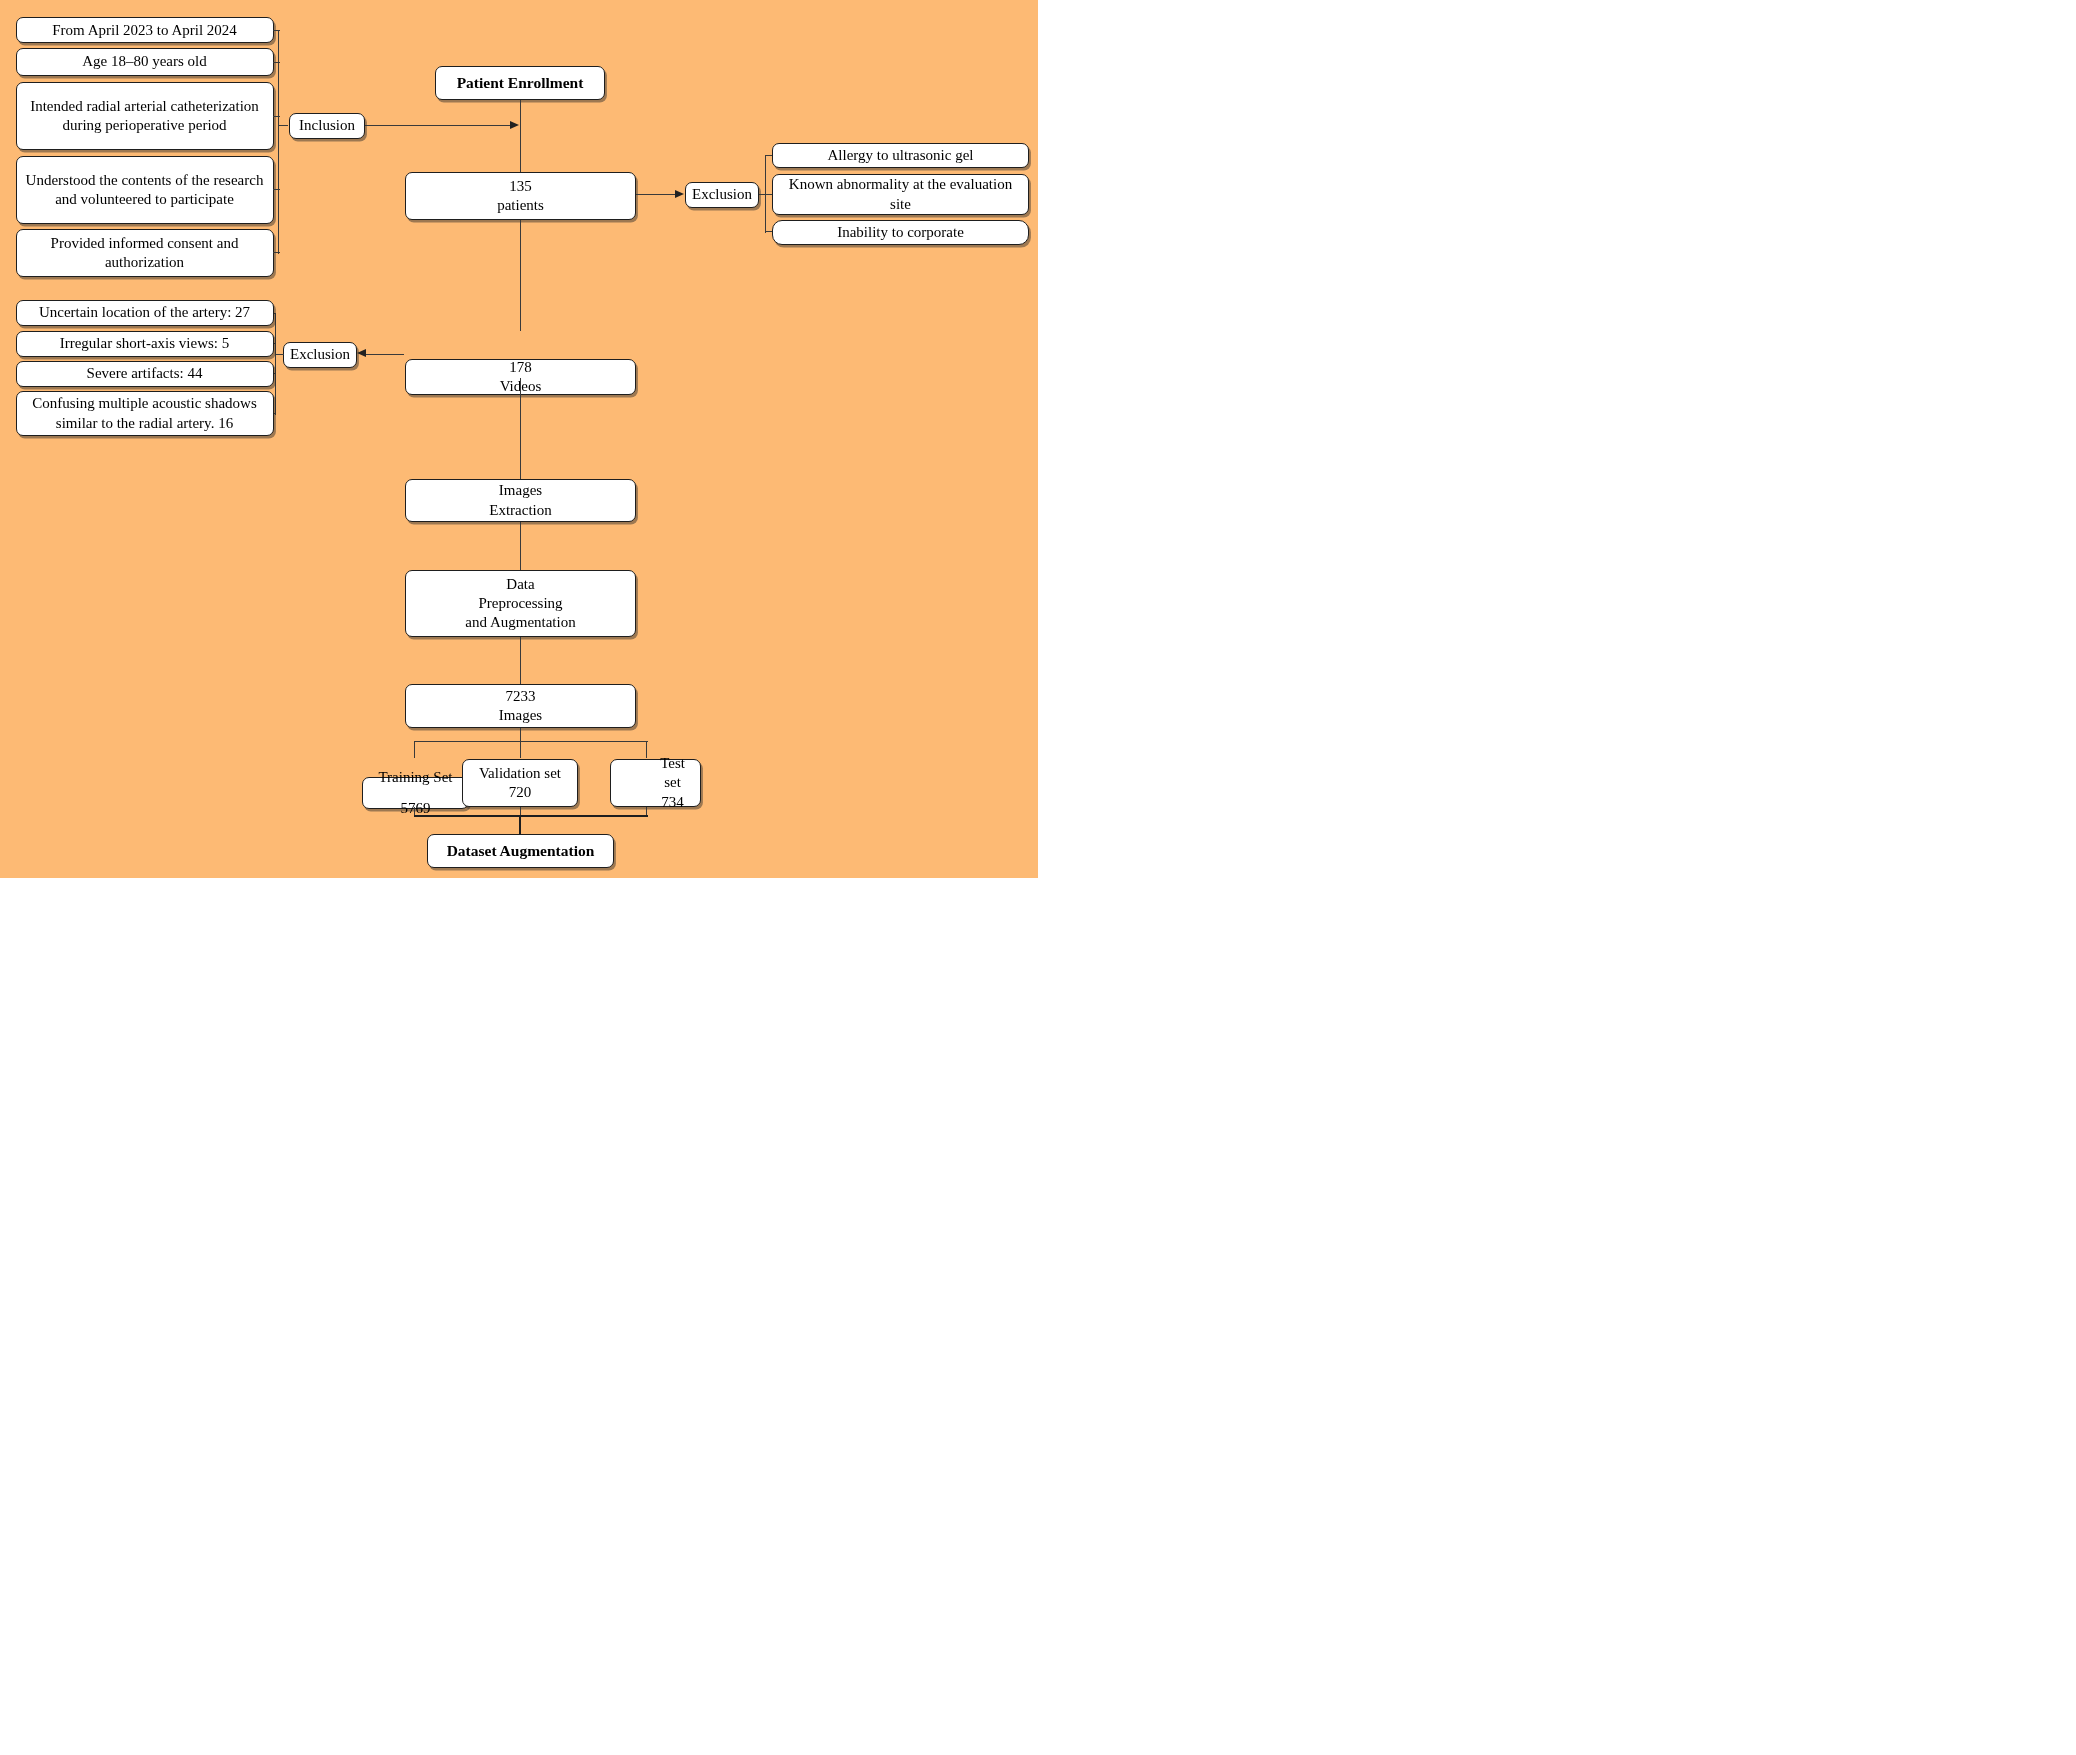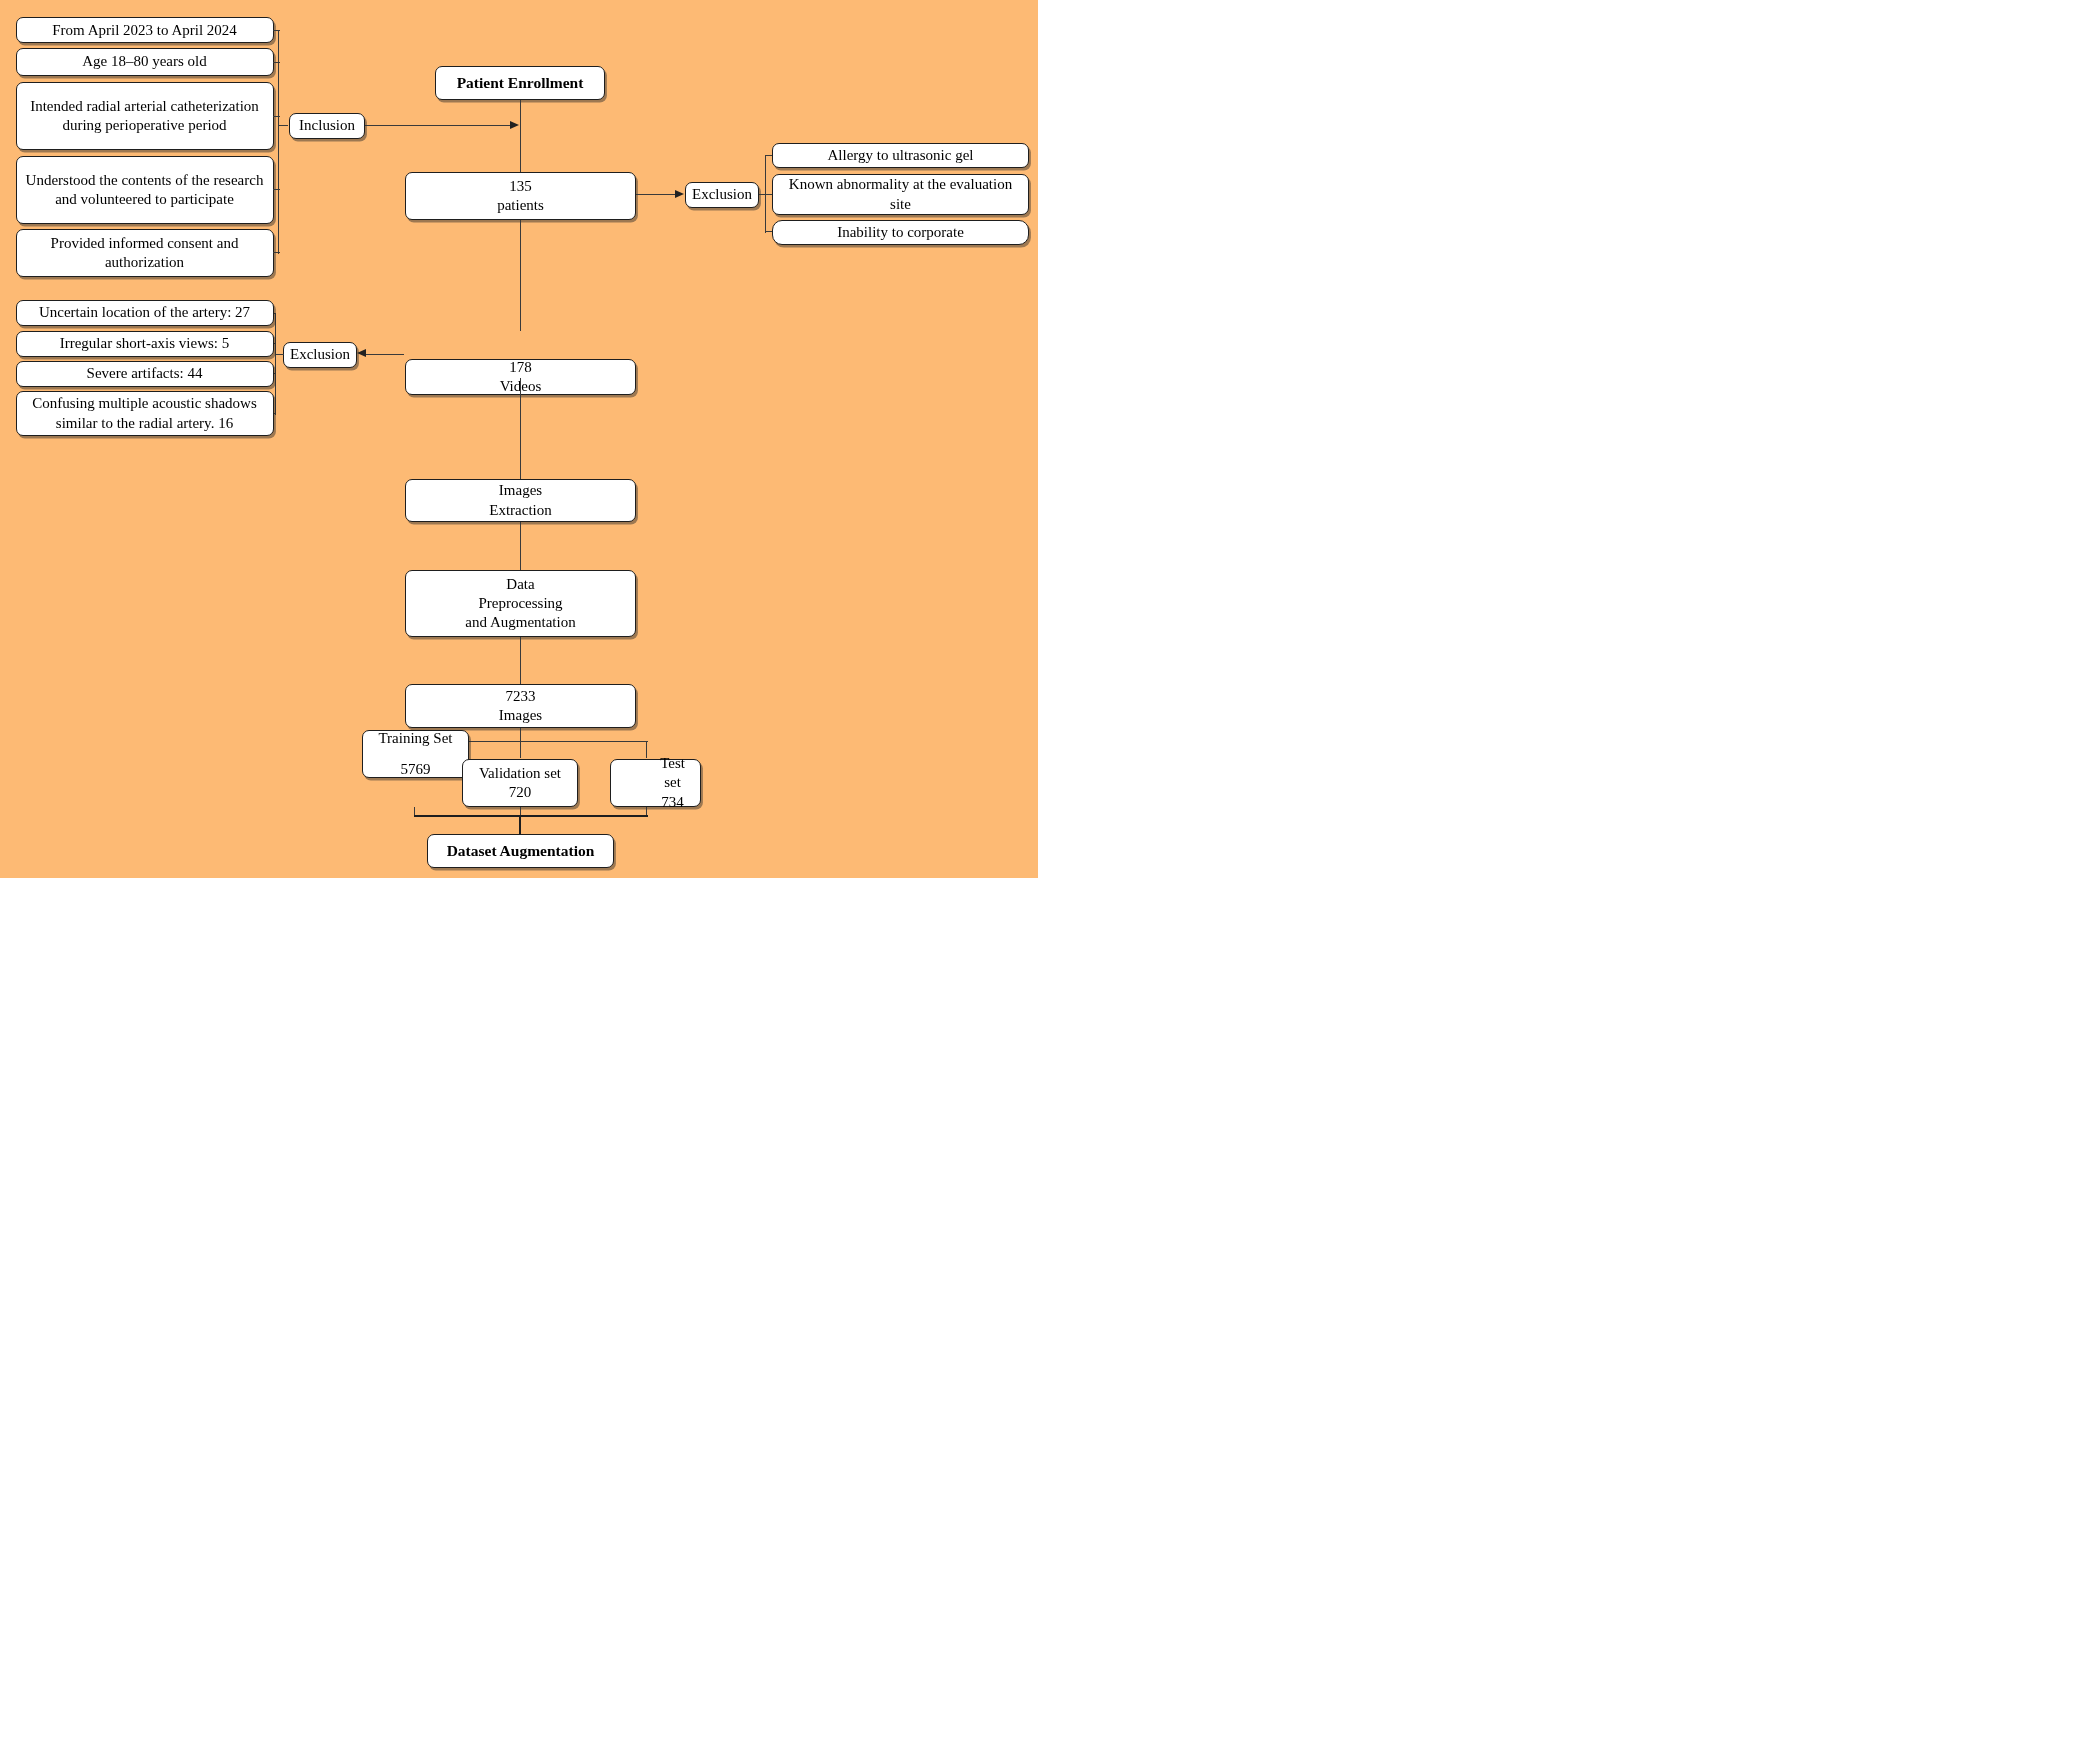--- a/index.html
+++ b/index.html
@@ -159,21 +159,21 @@
   <div class="box" style="left:405px;top:684px;width:231px;height:44px;">
     <div class="ln">7233</div>
     <div class="ln">Images</div>
   </div>
 
   <div class="vline" style="left:520px;top:728px;height:30px;"></div>
   <div class="hline" style="left:414px;top:741px;width:234px;"></div>
   <div class="vline" style="left:414px;top:741px;height:17.4px;"></div>
   <div class="vline" style="left:646px;top:741px;height:17.4px;"></div>
 
-  <div class="box" style="left:362px;top:730px;width:107px;height:48px;gap:12px;">
+  <div class="box" style="left:362px;top:777px;width:107px;height:32px;gap:12px;">
     <div class="ln">Training Set</div>
     <div class="ln">5769</div>
   </div>
   <div class="box" style="left:462px;top:759px;width:116px;height:48px;">
     <div class="ln">Validation set</div>
     <div class="ln">720</div>
   </div>
   <div class="box" style="left:610px;top:759px;width:91px;height:48px;padding-left:40px;">
     <div class="ln">Test set</div>
     <div class="ln">734</div>

